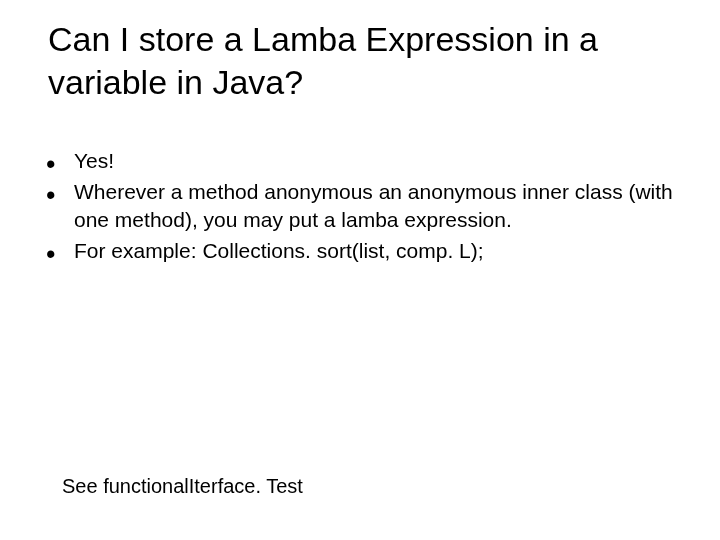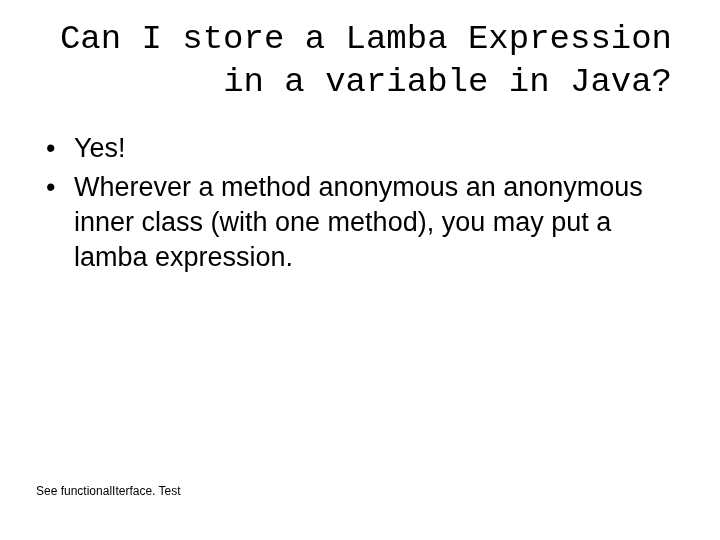--- a/index.html
+++ b/index.html
@@ -12,54 +12,54 @@
       height: 540px;
       background: #ffffff;
       font-family: Arial, Helvetica, sans-serif;
       color: #000000;
       padding: 18px 28px;
       position: relative;
     }
     .title {
       font-size: 34px;
       font-weight: normal;
-      text-align: right;
+      text-align: left;
       line-height: 1.25;
-      margin-bottom: 28px;
+      margin-bottom: 44px;
       padding: 0 20px;
-      font-family: Liberation Mono, monospace;
     }
     .bullets {
       list-style: none;
       padding-left: 18px;
     }
     .bullets li {
-      font-size: 27px;
+      font-size: 21px;
       line-height: 1.3;
       margin-bottom: 4px;
       position: relative;
       padding-left: 28px;
     }
     .bullets li::before {
       content: "•";
       position: absolute;
       left: 0;
       top: 0;
       font-size: 27px;
     }
     .footnote {
       position: absolute;
       bottom: 42px;
-      left: 36px;
-      font-size: 12px;
+      left: 62px;
+      font-size: 20px;
     }
   </style>
 </head>
 <body>
 
 <h1 class="title">Can I store a Lamba Expression in a variable in Java?</h1>
 
 <ul class="bullets">
   <li>Yes!</li>
   <li>Wherever a method anonymous an anonymous inner class (with one method), you may put a lamba expression.</li>
+  <li>For example:  Collections. sort(list, comp. L);</li>
 </ul>
 
 <div class="footnote">See functionalIterface. Test</div>
 
 </body></html>

